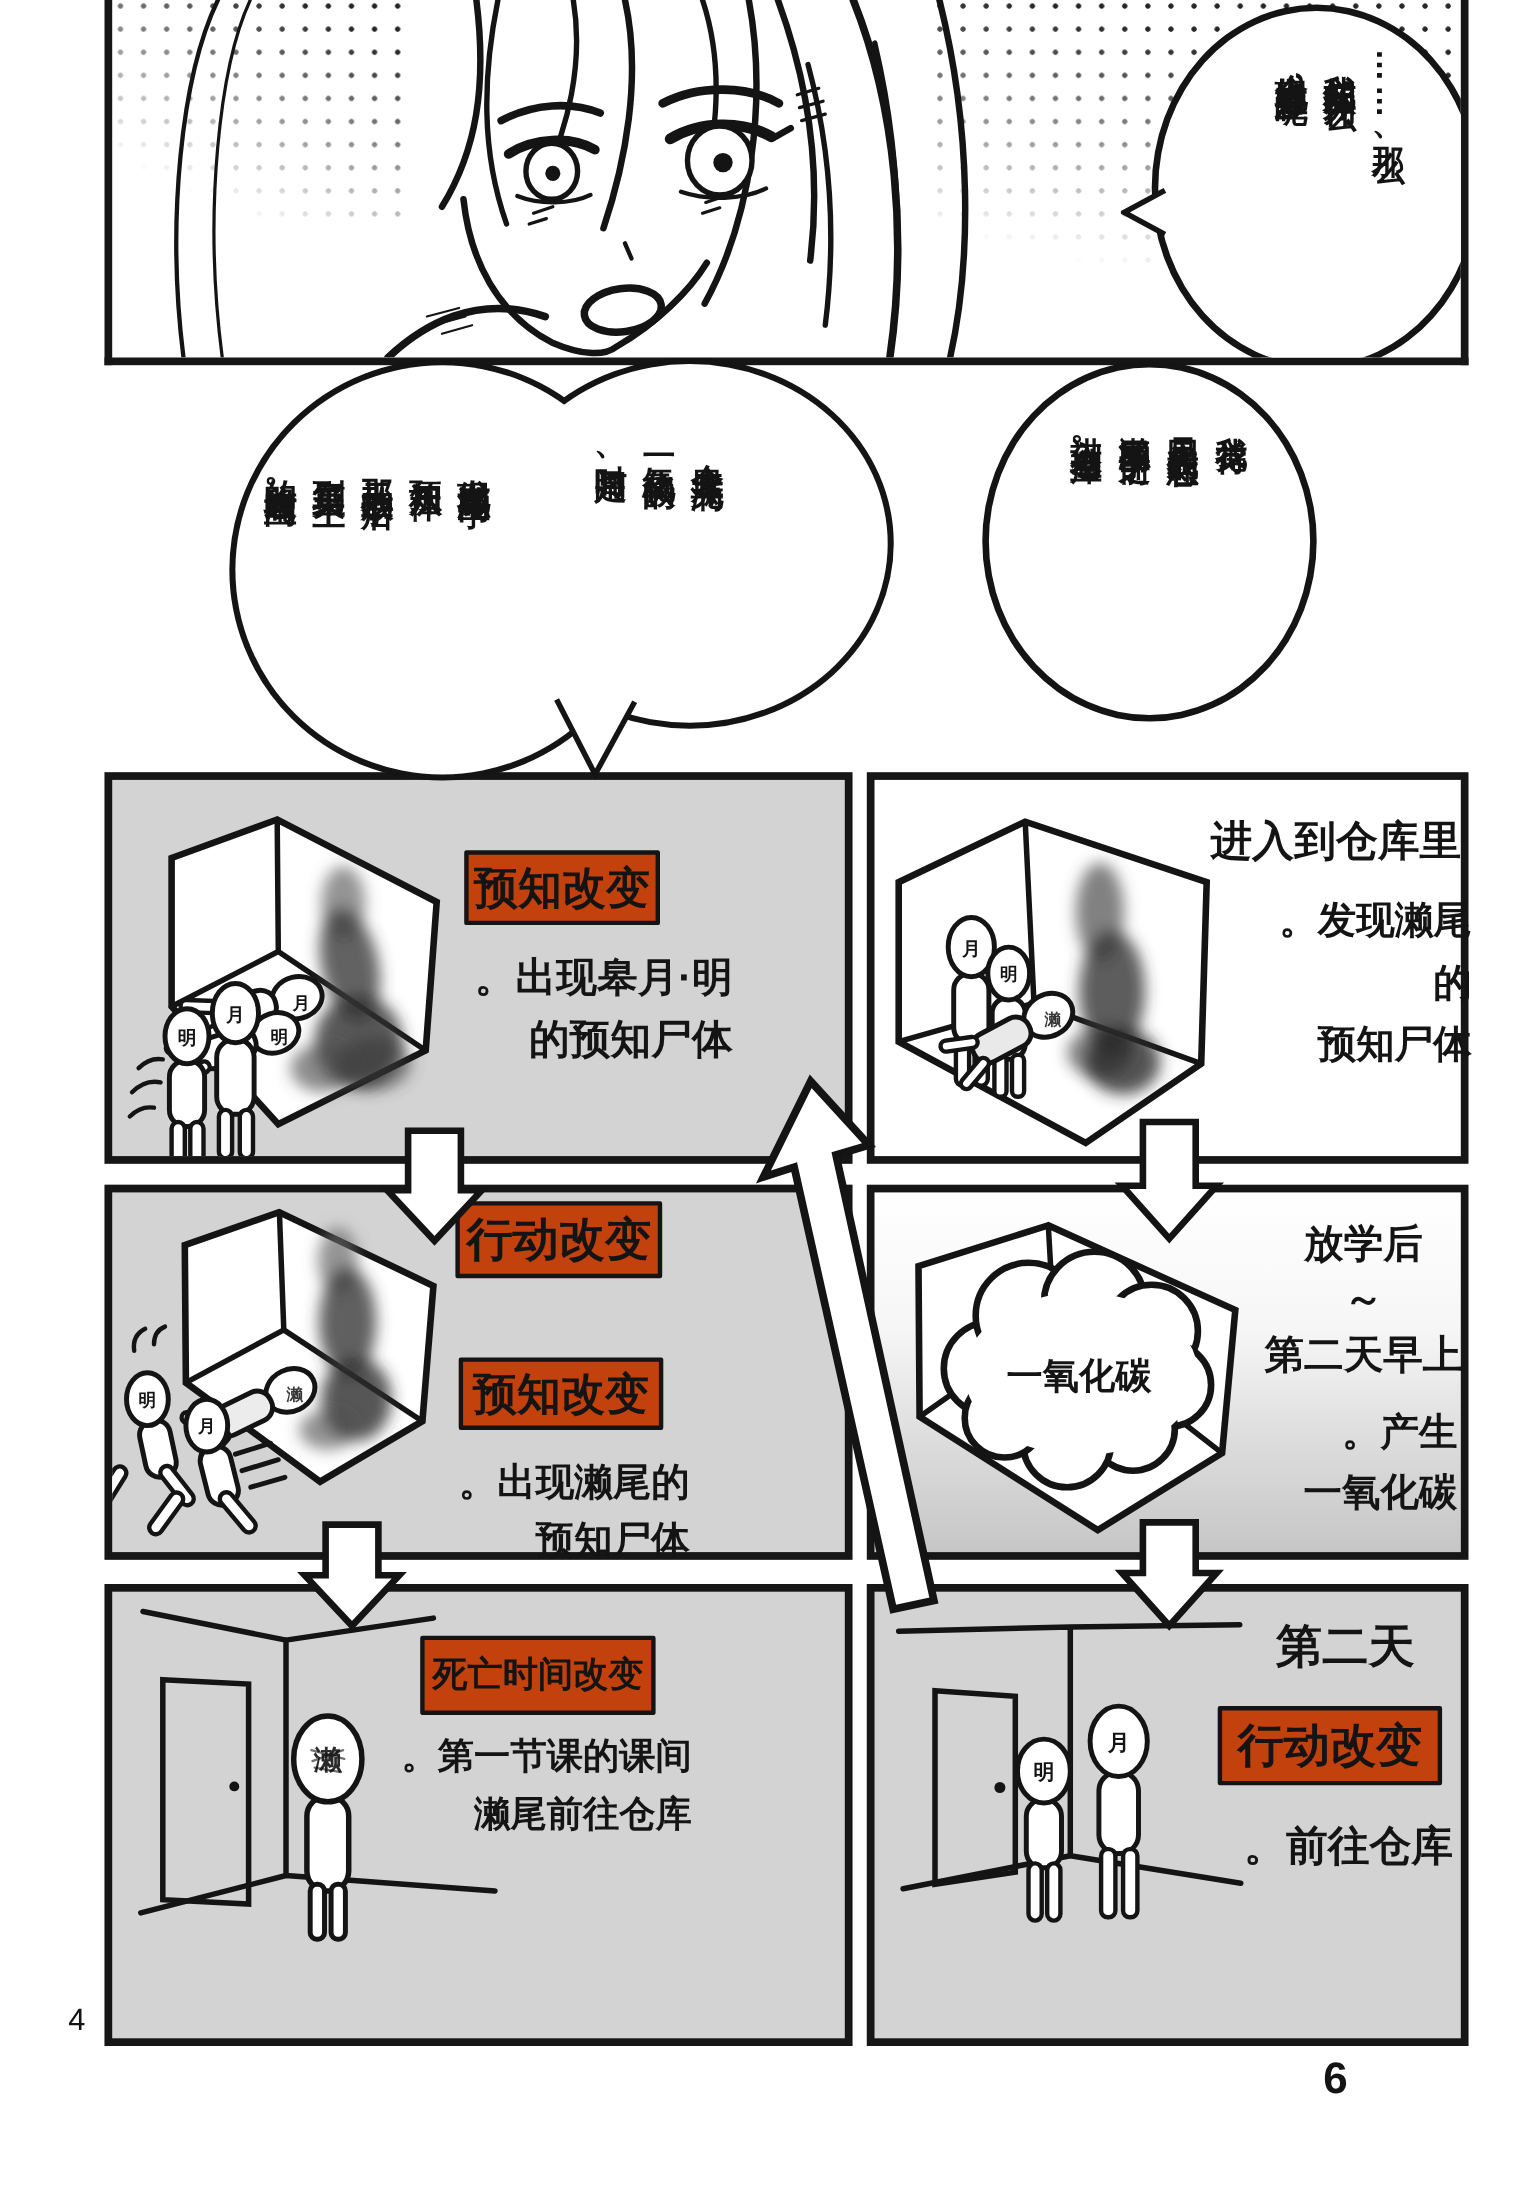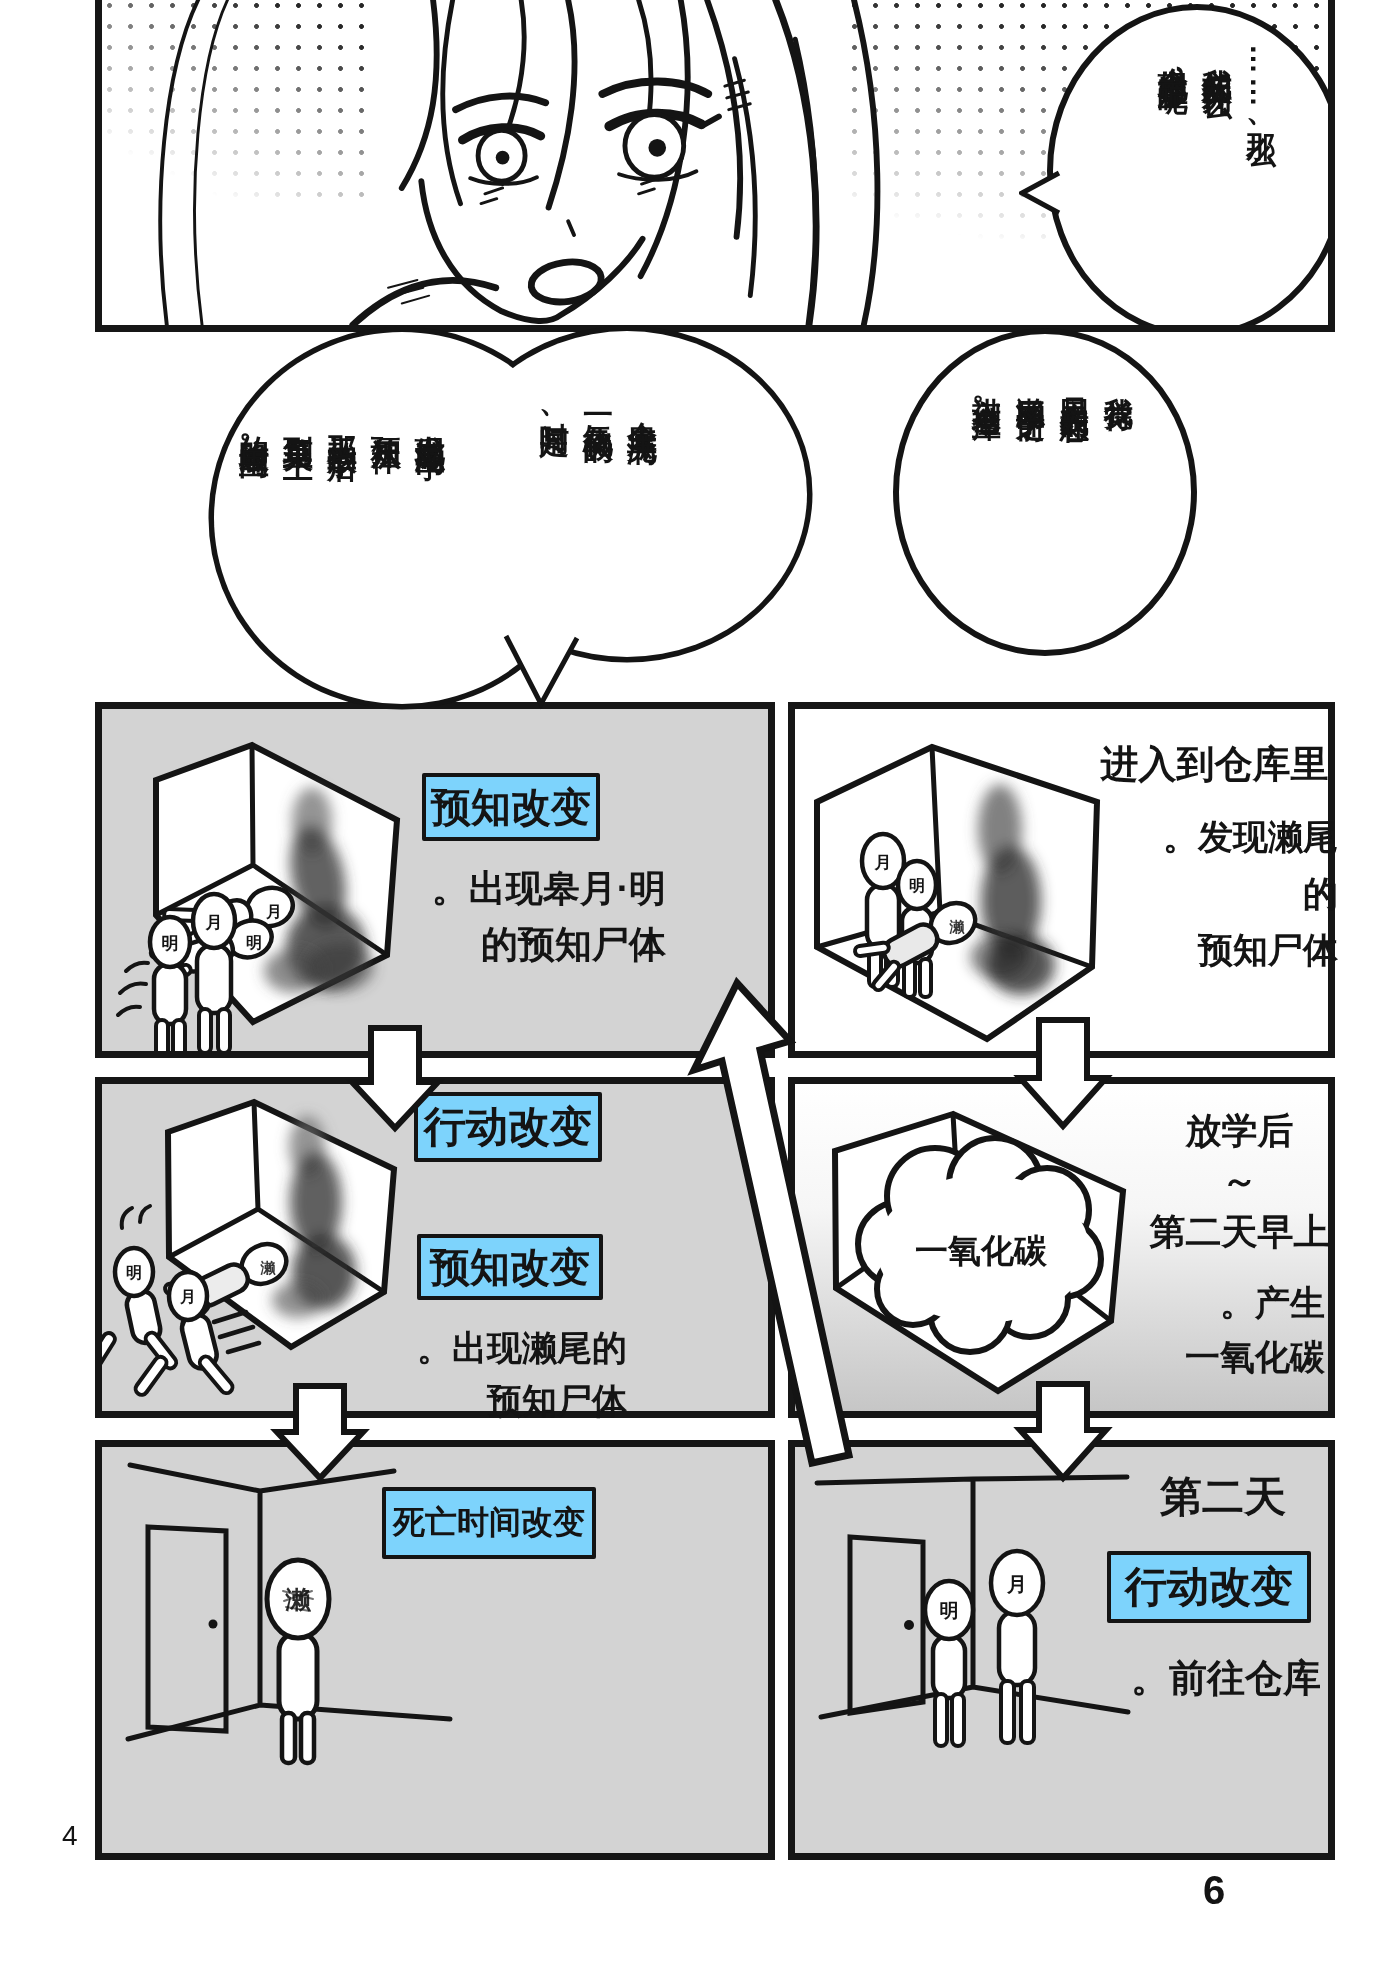--- a/index.html
+++ b/index.html
@@ -28,21 +28,21 @@
   .ink{stroke:#141414;fill:none;stroke-linecap:round;}
   .white{fill:#ffffff;stroke:#141414;}
 
   .bubble{position:absolute;background:#fff;border:6px solid #141414;border-radius:50%;}
   .vtext{writing-mode:vertical-rl;font-size:30px;line-height:44px;font-weight:600;
          letter-spacing:3px;color:#141414;}
   .vtext span{display:block;}
   .vtext .bd{font-weight:800;}
   .abs{position:absolute;}
 
-  .labelbox{position:absolute;background:#7dd3fc;border:4px solid #141414;border-radius:2px;
+  .labelbox{position:absolute;background:#c2410c;border:4px solid #141414;border-radius:2px;
             display:flex;align-items:center;justify-content:center;font-weight:700;}
   .note{position:absolute;font-weight:600;white-space:pre-line;text-align:right;color:#141414;}
   .htitle{position:absolute;font-weight:700;white-space:pre-line;text-align:center;color:#141414;}
 
   .overlay{position:absolute;inset:0;width:100%;height:100%;z-index:40;pointer-events:none;}
   .z50{z-index:50;}
   .pagenum{position:absolute;color:#141414;}
   #num4{left:62px;top:1820px;font-size:28px;font-weight:500;}
   #num6{left:1203px;top:1868px;font-size:40px;font-weight:700;}
   .headlabel{font-weight:700;fill:#141414;text-anchor:middle;}
@@ -318,20 +318,22 @@
       <g transform="translate(196,152)">
         <rect class="white" stroke-width="5" x="-19" y="34" width="38" height="86" rx="18"></rect>
         <rect class="white" stroke-width="4.5" x="-16" y="114" width="13" height="50" rx="6"></rect>
         <rect class="white" stroke-width="4.5" x="3" y="114" width="13" height="50" rx="6"></rect>
         <ellipse class="white" stroke-width="5" rx="31" ry="39"></ellipse>
         <text class="headlabel" font-size="25" y="9" opacity=".9">濑</text>
         <path class="ink" stroke-width="2" d="M-15,-8 l30,8 M-14,2 l28,-10 M-12,8 l24,4" opacity=".6"></path>
       </g>
     </svg>
     <div class="labelbox" style="left:280px;top:40px;width:206px;height:64px;font-size:32px;">死亡时间改变</div>
+    <div class="note" style="left:262px;top:122px;width:265px;font-size:33px;line-height:1.62;">。第一节课的课间
+濑尾前往仓库</div>
   </section>
 
   <section class="panel" id="p6">
     <svg class="artsvg" viewBox="0 0 533 406">
       <path class="ink" stroke-width="5" d="M22,36 L178,32 M178,32 L332,30 M178,32 L178,240 M26,270 L178,240 M178,240 L333,265"></path>
       <polygon fill="none" stroke="#141414" stroke-width="5" points="55,90 128,95 128,255 55,266"></polygon>
       <circle cx="114" cy="178" r="5" fill="#141414"></circle>
       <g transform="translate(154,163)">
         <rect class="white" stroke-width="4.5" x="-16" y="26" width="32" height="62" rx="15"></rect>
         <rect class="white" stroke-width="4" x="-14" y="84" width="12" height="52" rx="6"></rect>

